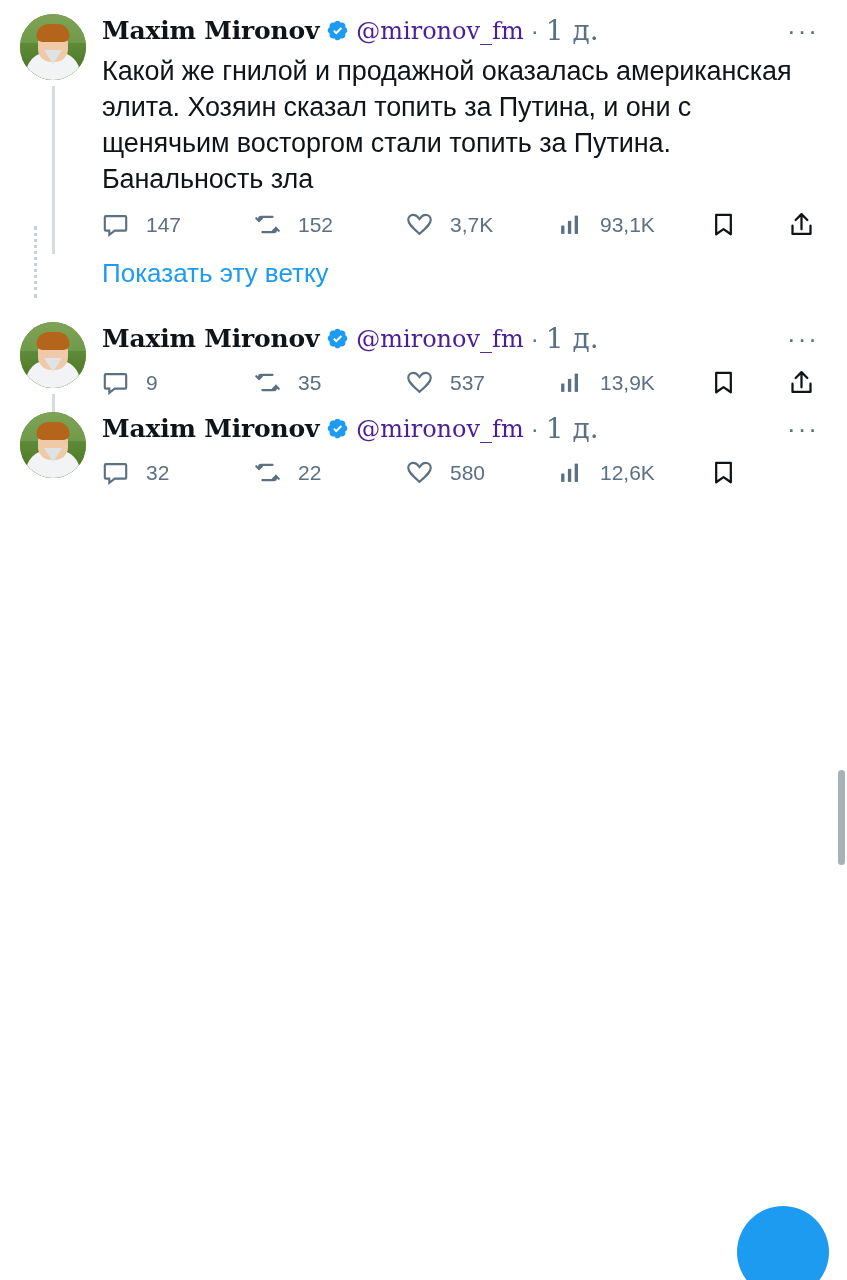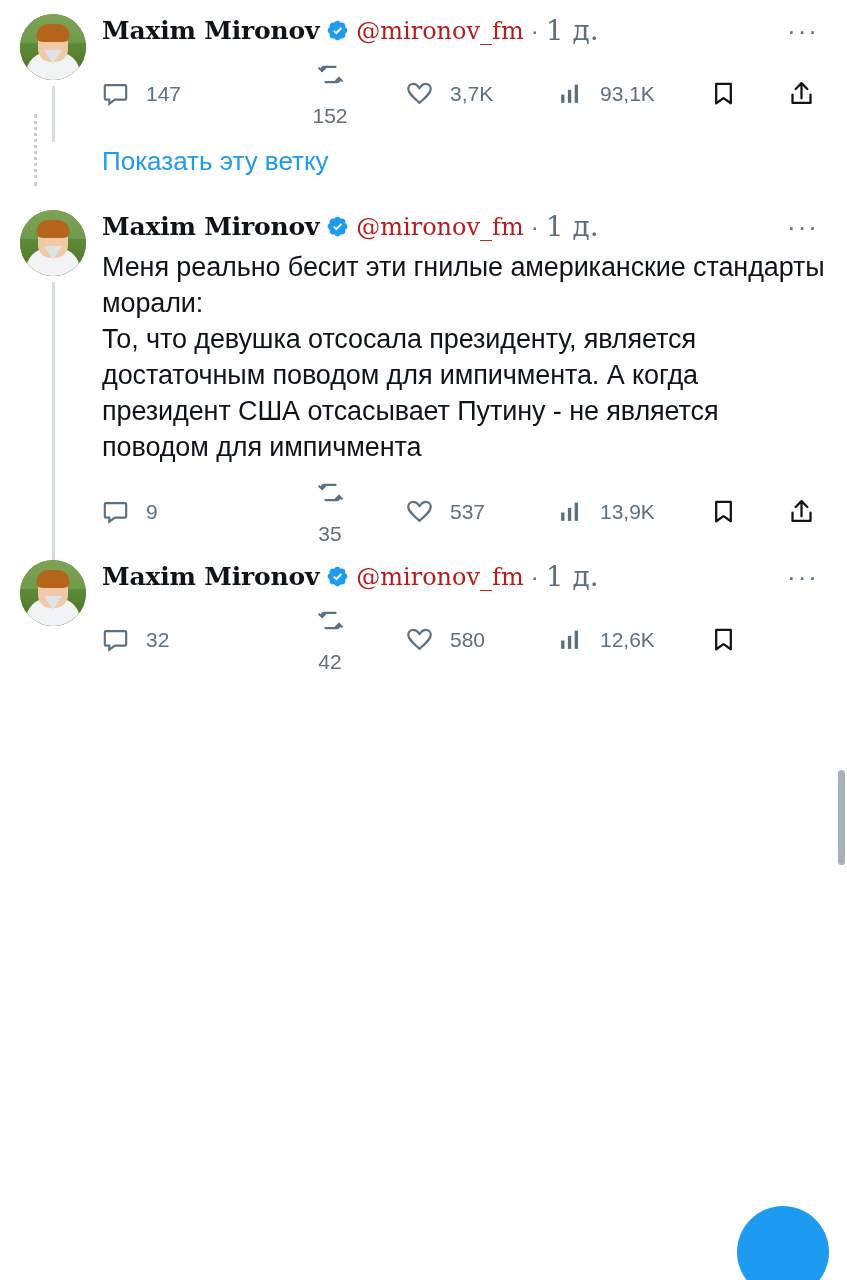--- a/index.html
+++ b/index.html
@@ -125,21 +125,21 @@
     white-space: nowrap;
   }
   .verified {
     width: 23px;
     height: 23px;
     flex: 0 0 23px;
   }
   .handle {
     font-family: "DejaVu Serif", serif;
     font-size: 24px;
-    color: #b91c1c;
+    color: #4c1d95;
     white-space: nowrap;
   }
   .dot-sep {
     font-size: 24px;
     color: #5b7083;
   }
   .time {
     font-size: 28px;
     color: #5b7083;
     white-space: nowrap;
@@ -173,21 +173,21 @@
   }
   .action {
     display: flex;
     align-items: center;
     gap: 17px;
     color: #5b7083;
     font-size: 21px;
   }
   .action .lbl { line-height: 1; }
   .a-reply { width: 152px; }
-  .a-retweet { width: 152px; flex-direction: column; }
+  .a-retweet { width: 152px; }
   .a-like { width: 152px; }
   .a-views { width: 152px; }
   .a-bookmark { width: 78px; justify-content: flex-start; }
   .a-share { justify-content: flex-start; }
 
   svg { display: block; }
 
   .show-thread {
     padding: 18px 14px 20px 102px;
     position: relative;
@@ -247,20 +247,22 @@
           <svg viewBox="0 0 24 24" width="23" height="23">
               <path fill="#1d9bf0" d="M22.25 12c0-1.43-.88-2.67-2.19-3.34.46-1.39.2-2.9-.81-3.91s-2.52-1.27-3.91-.81C14.67 2.63 13.43 1.75 12 1.75s-2.67.88-3.34 2.19c-1.39-.46-2.9-.2-3.91.81s-1.27 2.52-.81 3.91C2.63 9.33 1.75 10.57 1.75 12s.88 2.67 2.19 3.34c-.46 1.39-.2 2.9.81 3.91s2.52 1.27 3.91.81c.67 1.31 1.91 2.19 3.34 2.19s2.67-.88 3.34-2.19c1.39.46 2.9.2 3.91-.81s1.27-2.52.81-3.91c1.31-.67 2.19-1.91 2.19-3.34z"></path>
               <path fill="#fff" d="M10.68 16.09l-3.2-3.2 1.41-1.41 1.79 1.79 4.63-4.63 1.41 1.41-6.04 6.04z"></path>
             </svg>
         </span>
         <span class="handle">@mironov_fm</span>
         <span class="dot-sep">·</span>
         <span class="time">1 д.</span>
         <span class="more-btn">···</span>
       </div>
+      <div class="text">Какой же гнилой и продажной оказалась американская элита. Хозяин сказал топить за Путина, и они с щенячьим восторгом стали топить за Путина.
+Банальность зла</div>
       <div class="actions">
         <div class="action a-reply">
           <span>
             <svg viewBox="0 0 24 24" width="27" height="27">
                 <path fill="none" stroke="#5b7083" stroke-width="1.9" d="M3.5 4.5h17c.55 0 1 .45 1 1v11c0 .55-.45 1-1 1h-9.2l-4.8 3.6V17.5H3.5c-.55 0-1-.45-1-1v-11c0-.55.45-1 1-1z"></path>
               </svg>
           </span>
           <span class="lbl">147</span>
         </div>
         <div class="action a-retweet">
@@ -331,22 +333,20 @@
           <svg viewBox="0 0 24 24" width="23" height="23">
               <path fill="#1d9bf0" d="M22.25 12c0-1.43-.88-2.67-2.19-3.34.46-1.39.2-2.9-.81-3.91s-2.52-1.27-3.91-.81C14.67 2.63 13.43 1.75 12 1.75s-2.67.88-3.34 2.19c-1.39-.46-2.9-.2-3.91.81s-1.27 2.52-.81 3.91C2.63 9.33 1.75 10.57 1.75 12s.88 2.67 2.19 3.34c-.46 1.39-.2 2.9.81 3.91s2.52 1.27 3.91.81c.67 1.31 1.91 2.19 3.34 2.19s2.67-.88 3.34-2.19c1.39.46 2.9.2 3.91-.81s1.27-2.52.81-3.91c1.31-.67 2.19-1.91 2.19-3.34z"></path>
               <path fill="#fff" d="M10.68 16.09l-3.2-3.2 1.41-1.41 1.79 1.79 4.63-4.63 1.41 1.41-6.04 6.04z"></path>
             </svg>
         </span>
         <span class="handle">@mironov_fm</span>
         <span class="dot-sep">·</span>
         <span class="time">1 д.</span>
         <span class="more-btn">···</span>
       </div>
-      <div class="text">Меня реально бесит эти гнилые американские стандарты морали:
-То, что девушка отсосала президенту, является достаточным поводом для импичмента. А когда президент США отсасывает Путину - не является поводом для импичмента</div>
       <div class="actions">
         <div class="action a-reply">
           <span>
             <svg viewBox="0 0 24 24" width="27" height="27">
                 <path fill="none" stroke="#5b7083" stroke-width="1.9" d="M3.5 4.5h17c.55 0 1 .45 1 1v11c0 .55-.45 1-1 1h-9.2l-4.8 3.6V17.5H3.5c-.55 0-1-.45-1-1v-11c0-.55.45-1 1-1z"></path>
               </svg>
           </span>
           <span class="lbl">9</span>
         </div>
         <div class="action a-retweet">
@@ -426,21 +426,21 @@
               </svg>
           </span>
           <span class="lbl">32</span>
         </div>
         <div class="action a-retweet">
           <span>
             <svg viewBox="0 0 24 24" width="27" height="27">
                 <path fill="none" stroke="#5b7083" stroke-width="1.9" stroke-linecap="round" stroke-linejoin="round" d="M4.5 9V7.2c0-1.1.9-2 2-2h10M4.5 9L2 6.4M4.5 9l2.5-2.6M19.5 15v1.8c0 1.1-.9 2-2 2h-10M19.5 15l2.5 2.6M19.5 15L17 17.6"></path>
               </svg>
           </span>
-          <span class="lbl">42</span>
+          <span class="lbl">22</span>
         </div>
         <div class="action a-like">
           <span>
             <svg viewBox="0 0 24 24" width="27" height="27">
                 <path fill="none" stroke="#5b7083" stroke-width="1.9" d="M12 20.3l-1.5-1.35C5.2 14.2 2 11.3 2 7.8 2 5.3 4 3.4 6.5 3.4c1.45 0 2.85.68 3.75 1.75l1.75 2.05 1.75-2.05c.9-1.07 2.3-1.75 3.75-1.75C20 3.4 22 5.3 22 7.8c0 3.5-3.2 6.4-8.5 11.15L12 20.3z"></path>
               </svg>
           </span>
           <span class="lbl">580</span>
         </div>
         <div class="action a-views">

